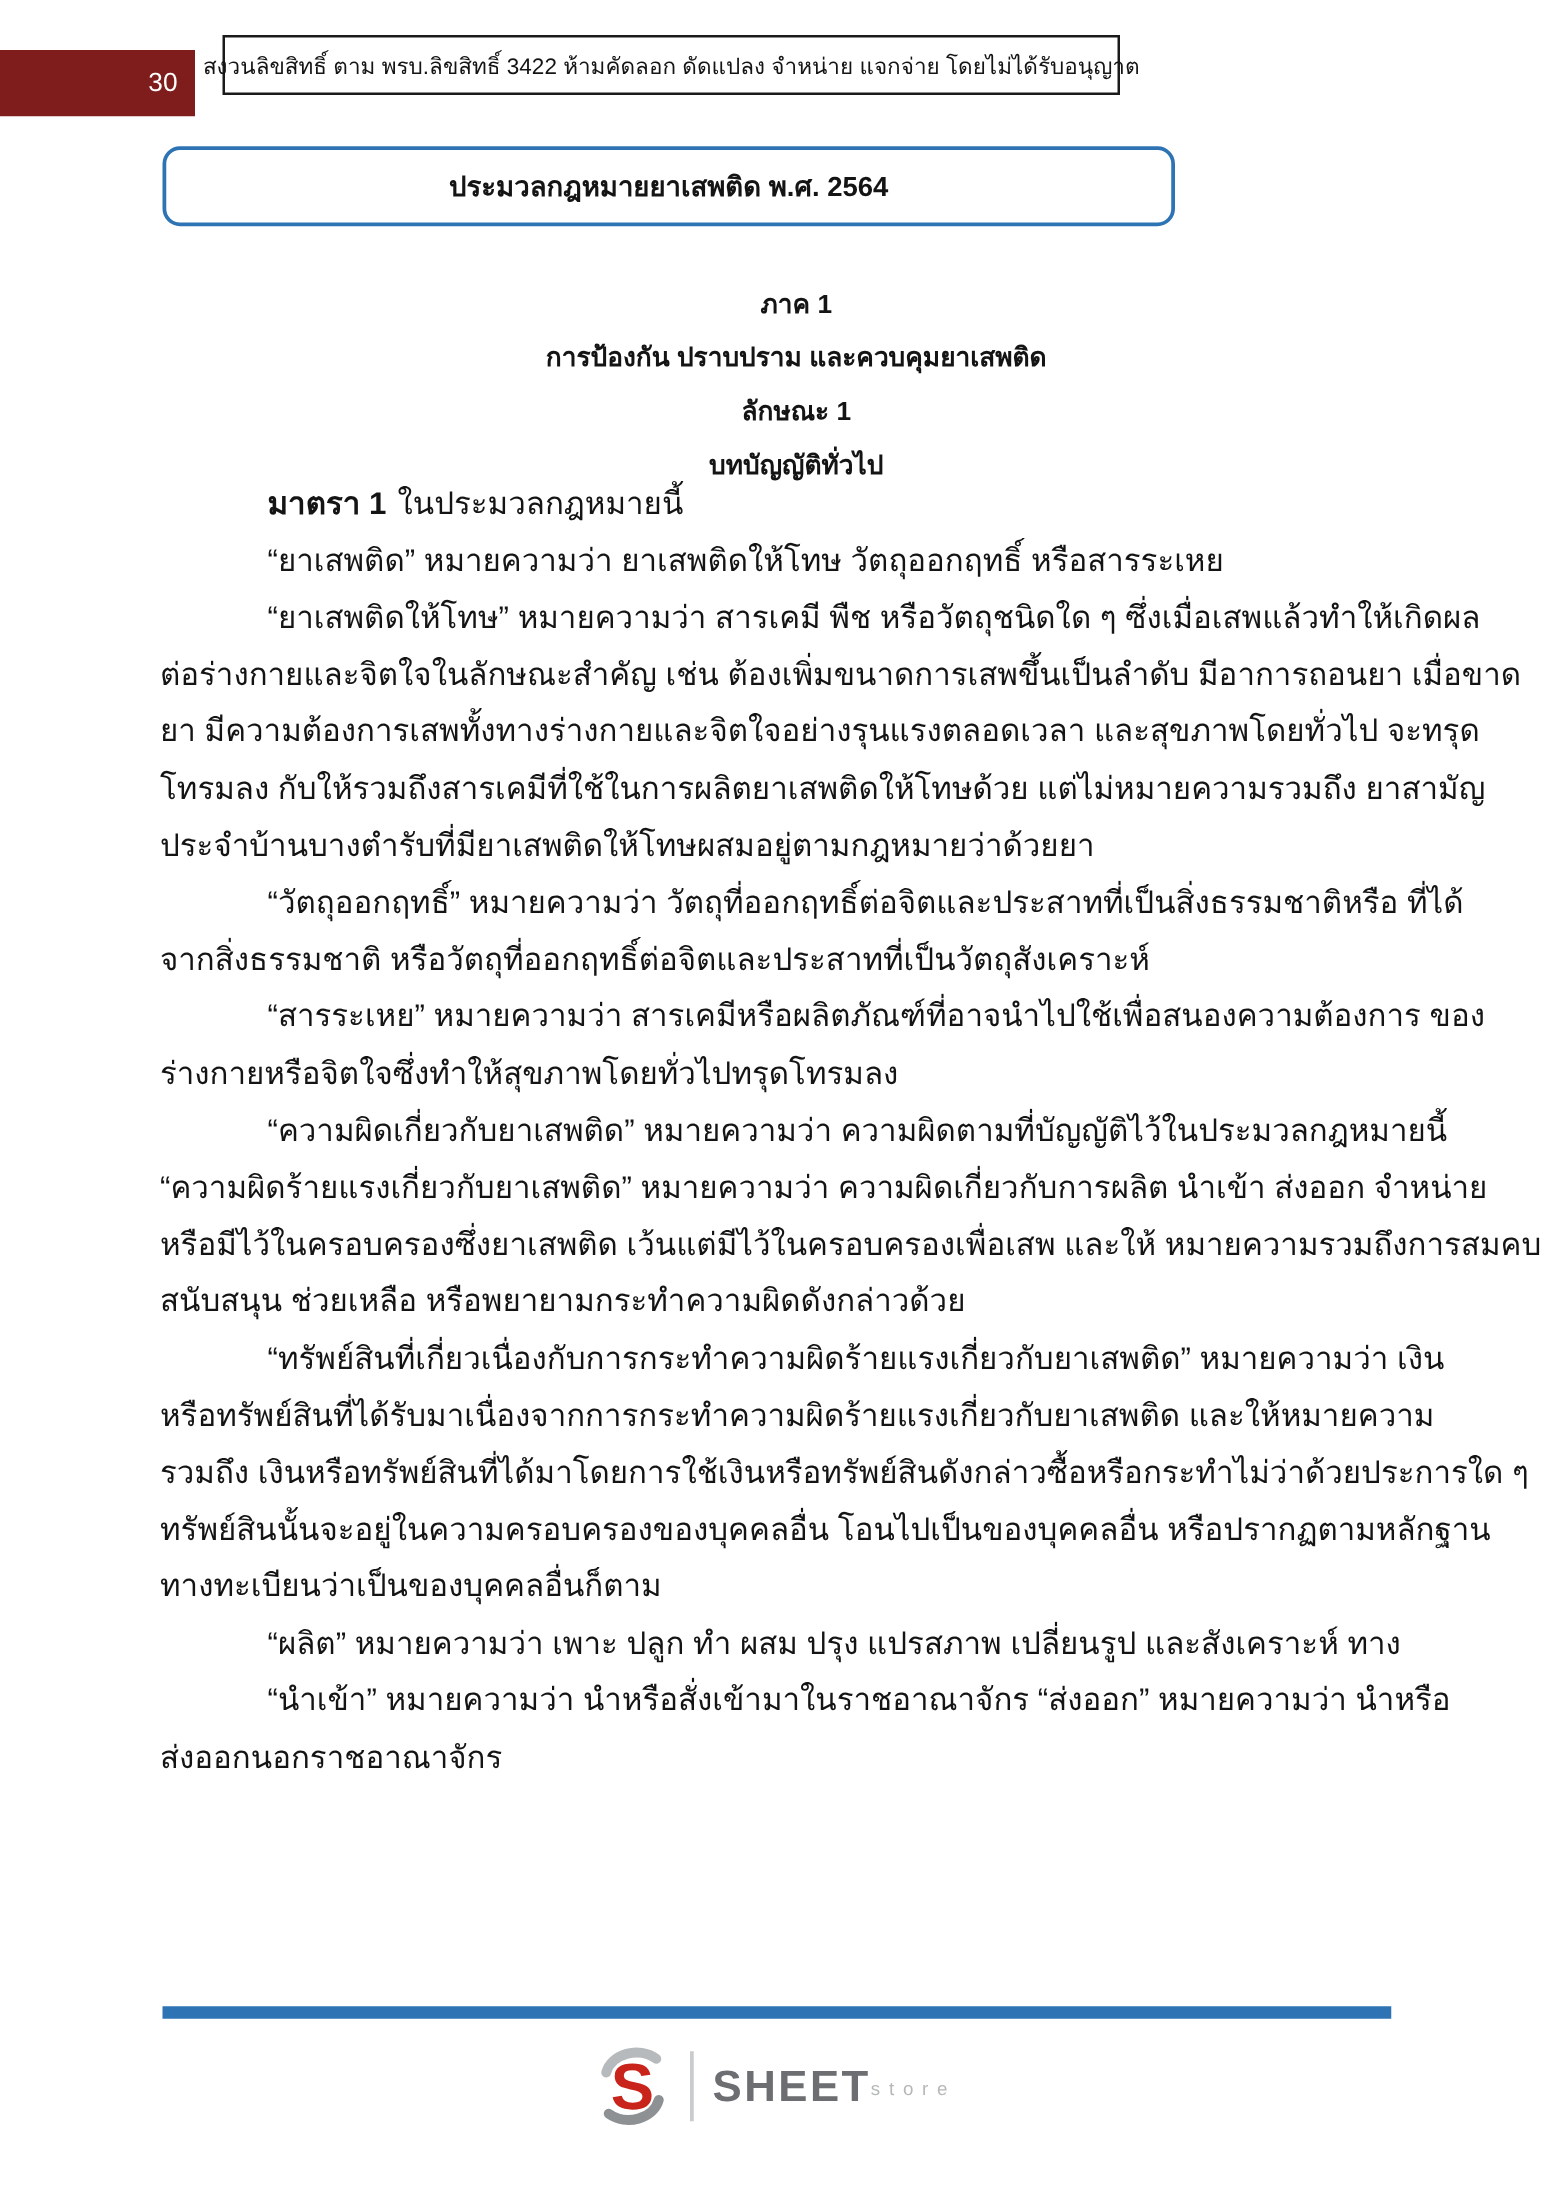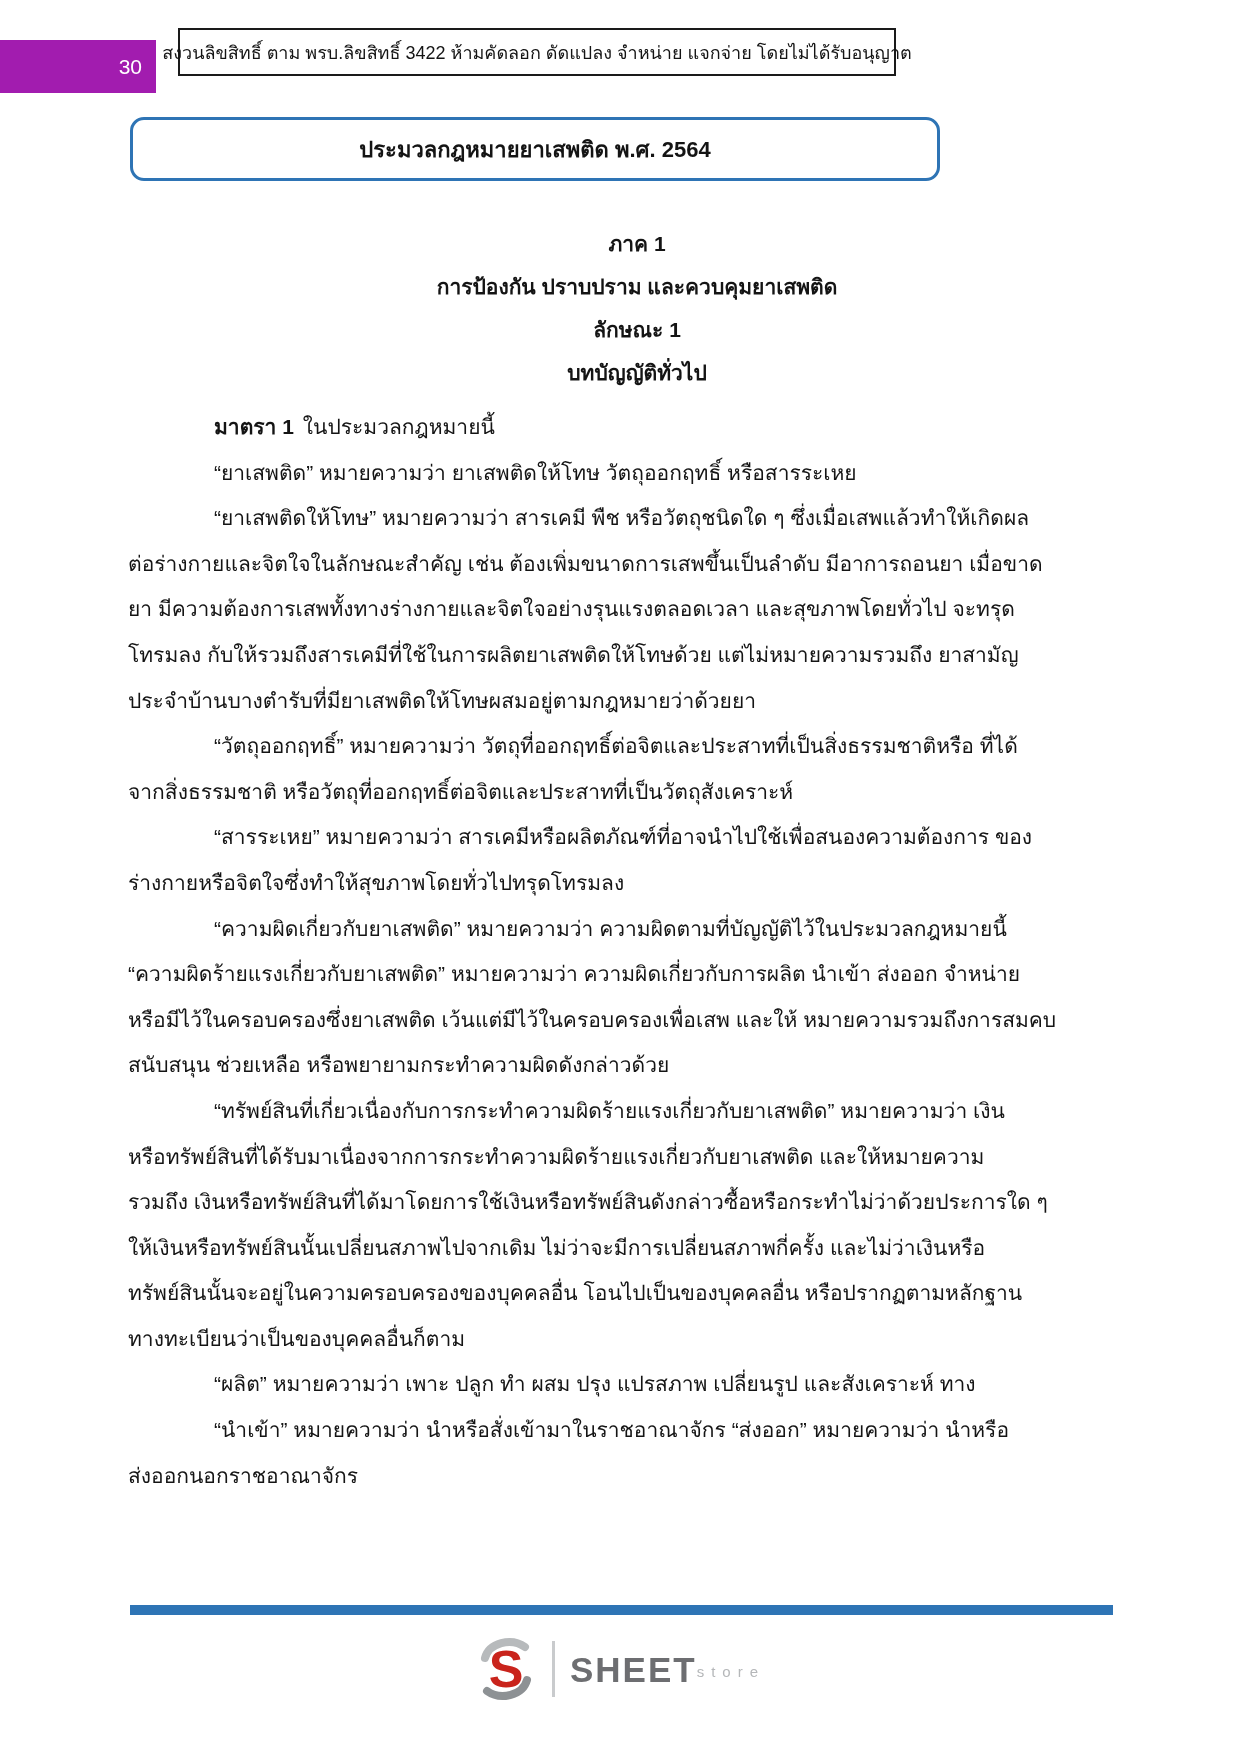--- a/index.html
+++ b/index.html
@@ -3,21 +3,21 @@
 <meta charset="utf-8">
 <style>
   html,body{margin:0;padding:0;}
   body{
     width:1240px;height:1755px;position:relative;background:#ffffff;
     font-family:"Liberation Sans","DejaVu Sans",sans-serif;color:#141414;
     overflow:hidden;
   }
   
   .pagenum-box{
-    position:absolute;left:0;top:40px;width:156px;height:53px;background:#a21caf;
+    position:absolute;left:0;top:40px;width:156px;height:53px;background:#7f1d1d;
     color:#fff;display:flex;align-items:center;justify-content:flex-end;
     padding-right:14px;box-sizing:border-box;font-size:21px;
   }
   .copyright-box{
     position:absolute;left:178px;top:28px;width:718px;height:48px;
     border:2px solid #1a1a1a;box-sizing:border-box;background:#fff;
     display:flex;align-items:center;justify-content:center;
     font-size:18px;white-space:nowrap;
   }
   
@@ -28,21 +28,21 @@
     font-size:22px;font-weight:bold;background:#fff;
   }
   
   .headings{
     position:absolute;left:144px;top:222px;width:986px;
     text-align:center;font-weight:bold;font-size:21px;
   }
   .headings .h-line{height:43px;line-height:43px;}
   
   .doc-body{
-    position:absolute;left:128px;top:404px;width:986px;font-size:21px;
+    position:absolute;left:128px;top:381px;width:986px;font-size:25px;
   }
   .bodyline{height:45.6px;line-height:45.6px;white-space:nowrap;}
   .indent{padding-left:86px;}
   .b{font-weight:bold;margin-right:9px;}
   
   .footer-bar{
     position:absolute;left:130px;top:1605px;width:983px;height:10px;
     background:var(--accent,#2e74b5);
   }
   .footer-logo{
@@ -93,21 +93,20 @@
   <div class="bodyline">จากสิ่งธรรมชาติ  หรือวัตถุที่ออกฤทธิ์ต่อจิตและประสาทที่เป็นวัตถุสังเคราะห์</div>
   <div class="bodyline indent">“สารระเหย” หมายความว่า สารเคมีหรือผลิตภัณฑ์ที่อาจนำไปใช้เพื่อสนองความต้องการ ของ</div>
   <div class="bodyline">ร่างกายหรือจิตใจซึ่งทำให้สุขภาพโดยทั่วไปทรุดโทรมลง</div>
   <div class="bodyline indent">“ความผิดเกี่ยวกับยาเสพติด” หมายความว่า ความผิดตามที่บัญญัติไว้ในประมวลกฎหมายนี้</div>
   <div class="bodyline">“ความผิดร้ายแรงเกี่ยวกับยาเสพติด” หมายความว่า ความผิดเกี่ยวกับการผลิต นำเข้า ส่งออก จำหน่าย</div>
   <div class="bodyline">หรือมีไว้ในครอบครองซึ่งยาเสพติด เว้นแต่มีไว้ในครอบครองเพื่อเสพ และให้ หมายความรวมถึงการสมคบ</div>
   <div class="bodyline">สนับสนุน ช่วยเหลือ หรือพยายามกระทำความผิดดังกล่าวด้วย</div>
   <div class="bodyline indent">“ทรัพย์สินที่เกี่ยวเนื่องกับการกระทำความผิดร้ายแรงเกี่ยวกับยาเสพติด” หมายความว่า เงิน</div>
   <div class="bodyline">หรือทรัพย์สินที่ได้รับมาเนื่องจากการกระทำความผิดร้ายแรงเกี่ยวกับยาเสพติด  และให้หมายความ</div>
   <div class="bodyline">รวมถึง เงินหรือทรัพย์สินที่ได้มาโดยการใช้เงินหรือทรัพย์สินดังกล่าวซื้อหรือกระทำไม่ว่าด้วยประการใด ๆ</div>
-  <div class="bodyline">ให้เงินหรือทรัพย์สินนั้นเปลี่ยนสภาพไปจากเดิม ไม่ว่าจะมีการเปลี่ยนสภาพกี่ครั้ง และไม่ว่าเงินหรือ</div>
   <div class="bodyline">ทรัพย์สินนั้นจะอยู่ในความครอบครองของบุคคลอื่น โอนไปเป็นของบุคคลอื่น หรือปรากฏตามหลักฐาน</div>
   <div class="bodyline">ทางทะเบียนว่าเป็นของบุคคลอื่นก็ตาม</div>
   <div class="bodyline indent">“ผลิต” หมายความว่า เพาะ ปลูก ทำ ผสม ปรุง แปรสภาพ เปลี่ยนรูป และสังเคราะห์ ทาง</div>
   <div class="bodyline indent">“นำเข้า” หมายความว่า นำหรือสั่งเข้ามาในราชอาณาจักร “ส่งออก” หมายความว่า นำหรือ</div>
   <div class="bodyline">ส่งออกนอกราชอาณาจักร</div>
 </div>
 
 <div class="footer-bar"></div>
 
 <div class="footer-logo">

